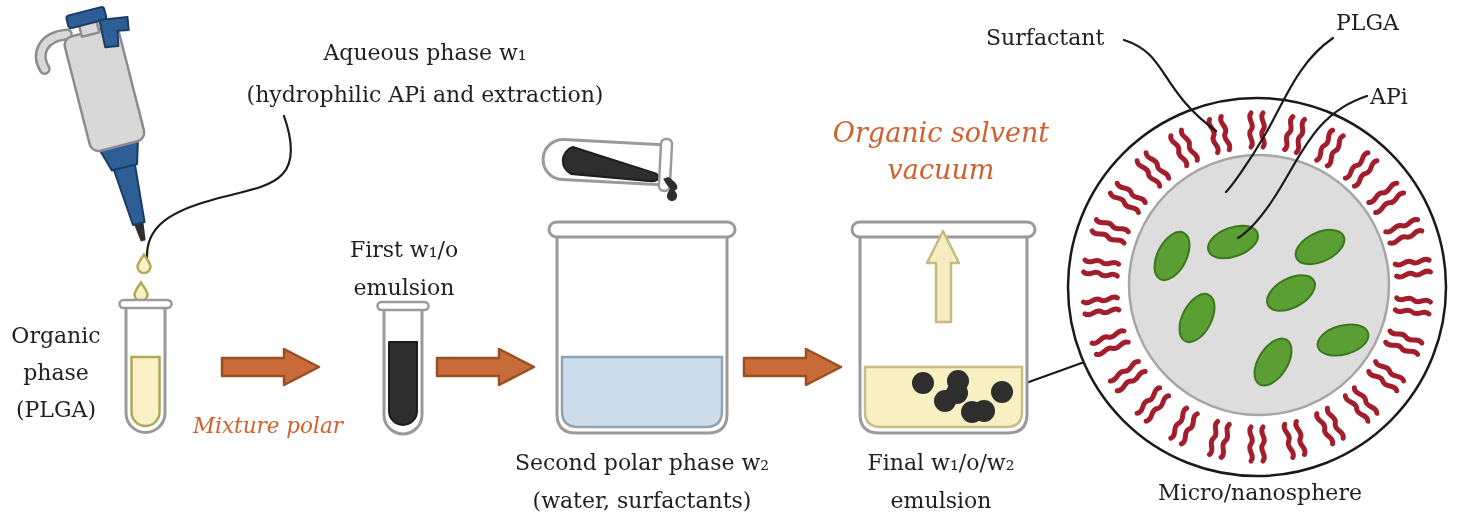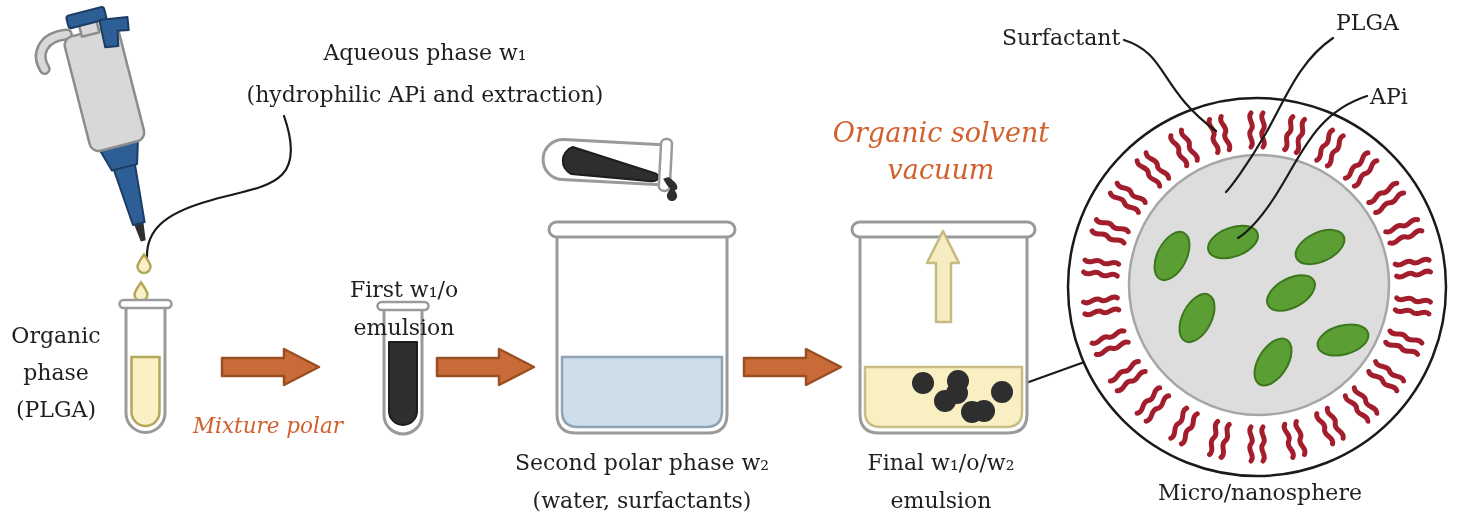--- a/index.html
+++ b/index.html
@@ -166,41 +166,41 @@
   <div class="label" style="left:0px;top:317px;width:112px;line-height:37px;">
     <span class="ln">Organic</span>
     <span class="ln">phase</span>
     <span class="ln">(PLGA)</span>
   </div>
 
   <div class="label accent" style="left:140px;top:408px;width:256px;line-height:36px;font-size:21.5px;">
     <span class="ln">Mixture polar</span>
   </div>
 
-  <div class="label" style="left:329px;top:231px;width:150px;line-height:38px;margin-top:40px;">
+  <div class="label" style="left:329px;top:231px;width:150px;line-height:38px;">
     <span class="ln">First w₁/o</span>
     <span class="ln">emulsion</span>
   </div>
 
   <div class="label" style="left:480px;top:444px;width:324px;line-height:38px;">
     <span class="ln">Second polar phase w₂</span>
     <span class="ln">(water, surfactants)</span>
   </div>
 
   <div class="label accent" style="left:826px;top:114px;width:230px;line-height:37px;font-size:27px;">
     <span class="ln">Organic solvent</span>
     <span class="ln">vacuum</span>
   </div>
 
   <div class="label" style="left:856px;top:444px;width:170px;line-height:38px;">
     <span class="ln">Final w₁/o/w₂</span>
     <span class="ln">emulsion</span>
   </div>
 
-  <div class="label left" style="left:986px;top:25px;margin-left:16px;">
+  <div class="label left" style="left:986px;top:25px;">
     <span class="ln">Surfactant</span>
   </div>
 
   <div class="label left" style="left:1336px;top:10px;">
     <span class="ln">PLGA</span>
   </div>
 
   <div class="label left" style="left:1370px;top:84px;">
     <span class="ln">APi</span>
   </div>

